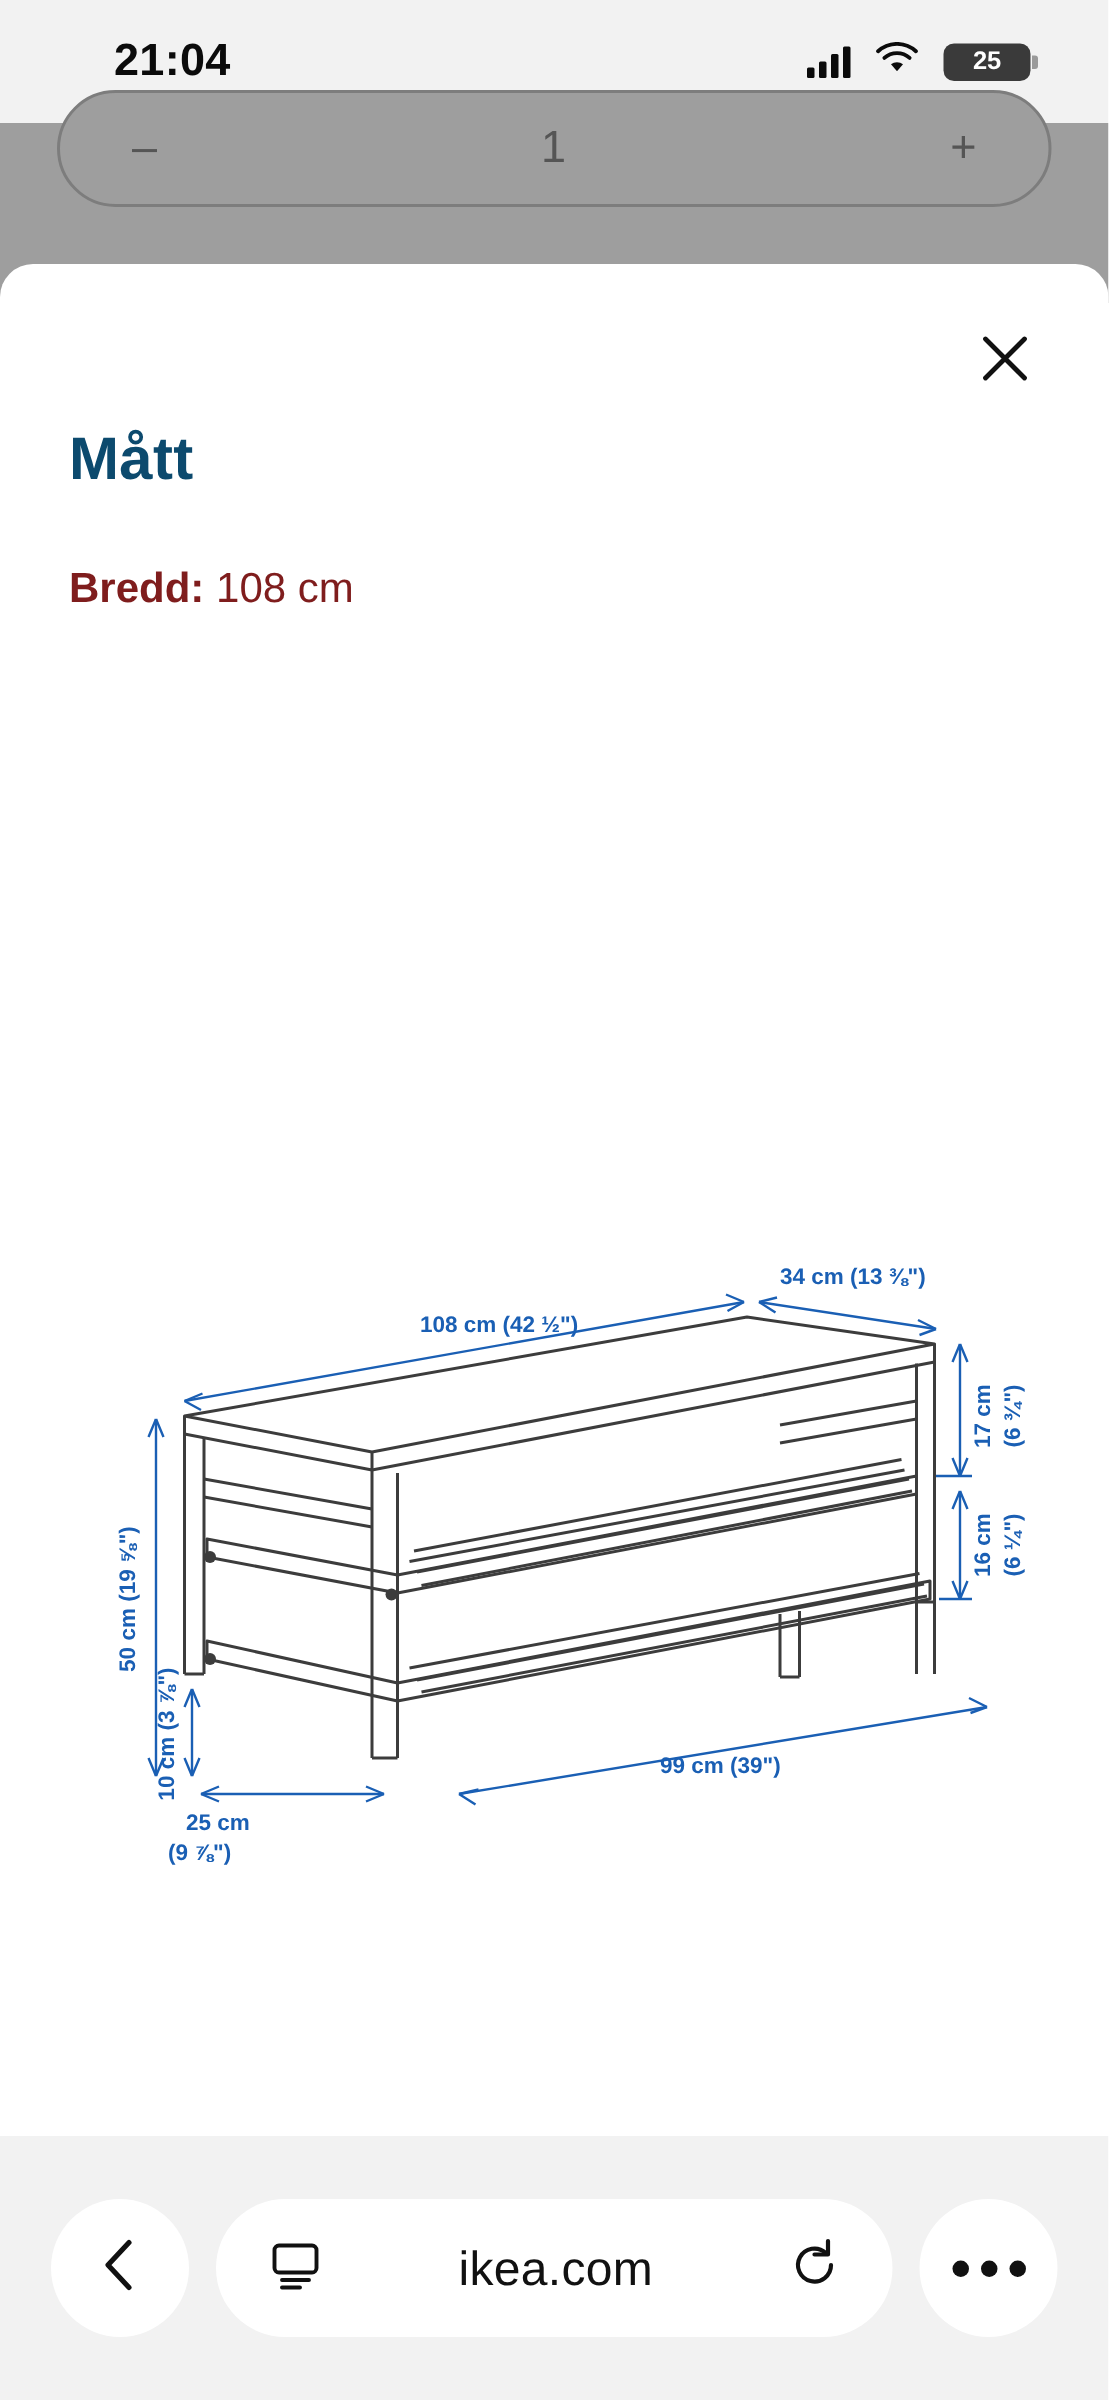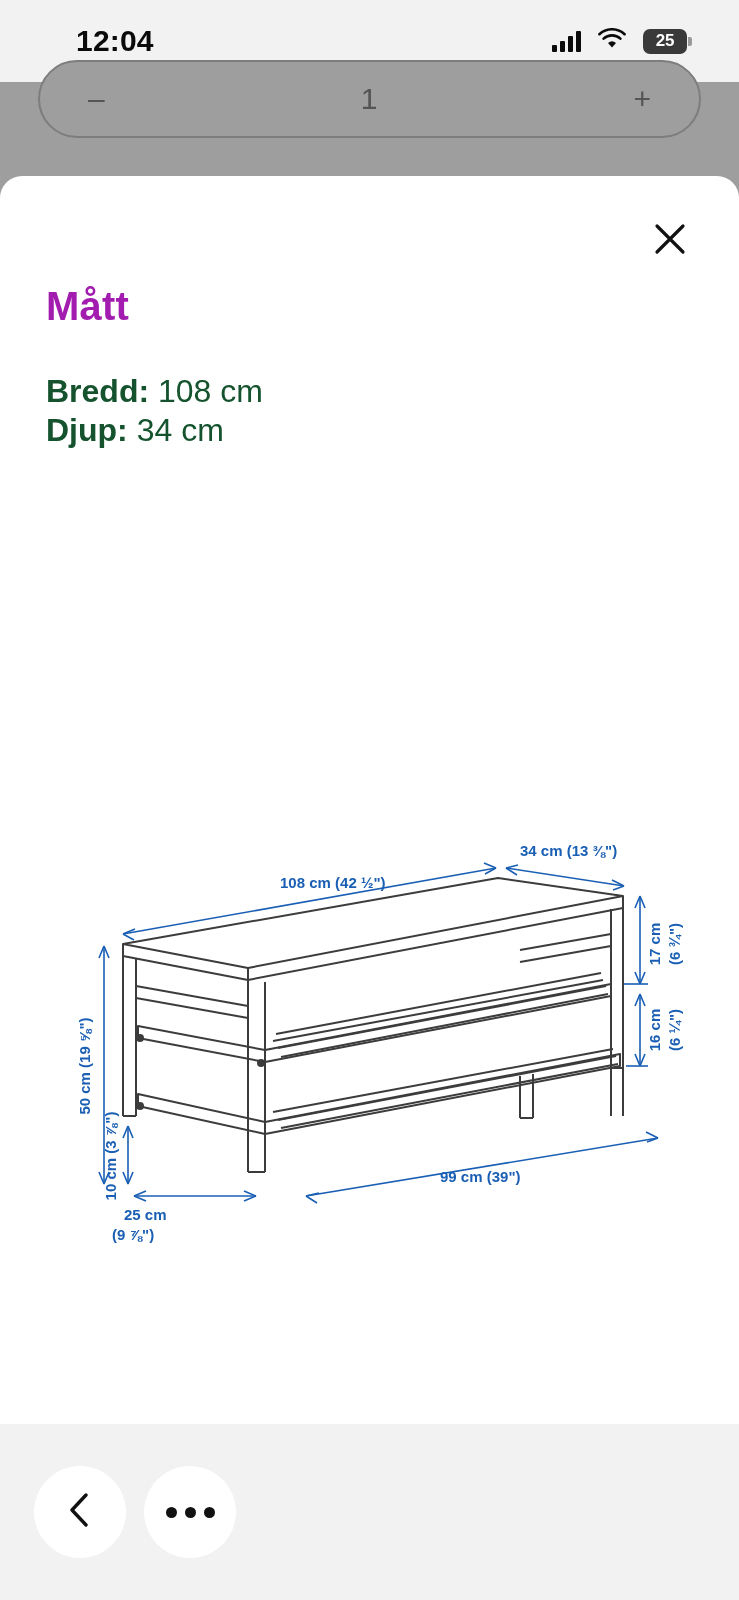--- a/index.html
+++ b/index.html
@@ -32,21 +32,21 @@
 
   .cell-bars { display: flex; align-items: flex-end; gap: 3px; height: 22px; }
   .cell-bars i { display: block; width: 5px; background: #0b0b0b; border-radius: 1px; }
   .cell-bars i:nth-child(1) { height: 7px; }
   .cell-bars i:nth-child(2) { height: 11px; }
   .cell-bars i:nth-child(3) { height: 16px; }
   .cell-bars i:nth-child(4) { height: 21px; }
 
   .battery {
     position: relative;
-    width: 44px; height: 25px;
+    width: 58px; height: 25px;
     border-radius: 7px;
     background: #3a3a3a;
     display: flex; align-items: center; justify-content: center;
   }
   .battery::after {
     content: ""; position: absolute; right: -5px; top: 8px;
     width: 4px; height: 9px; border-radius: 0 2px 2px 0;
     background: #9a9a9a;
   }
   .battery-num {
@@ -87,30 +87,30 @@
   .close-btn {
     position: absolute; top: 42px; right: 48px;
     width: 42px; height: 42px;
     display: flex; align-items: center; justify-content: center;
     cursor: pointer;
   }
   .close-btn svg { display: block; }
 
   .section-title {
     position: absolute; top: 108px; left: 46px;
-    font-size: 40px; font-weight: 700; color: #a21caf;
+    font-size: 40px; font-weight: 700; color: #0c4a6e;
     letter-spacing: 0.2px;
   }
 
   .specs {
     position: absolute; top: 196px; left: 46px;
     width: 640px;
   }
   .spec-row {
-    font-size: 32px; color: #14532d; line-height: 39px;
+    font-size: 28px; color: #7f1d1d; line-height: 39px;
   }
   .spec-row .k { font-weight: 700; }
   .spec-row .v { font-weight: 400; }
 
   
   .drawing {
     position: absolute; top: 640px; left: 28px;
     width: 683px; height: 480px;
   }
   .drawing svg { display: block; width: 683px; height: 480px; }
@@ -158,21 +158,21 @@
   }
   .dots { display: flex; gap: 8px; align-items: center; }
   .dots i { width: 11px; height: 11px; border-radius: 50%; background: #111; display: block; }
 </style>
 </head>
 <body>
 
 <div class="phone">
 
   <div class="status-bar">
-    <div class="status-time">12:04</div>
+    <div class="status-time">21:04</div>
     <div class="status-right">
       <span class="cell-bars">
         <i></i>
           <i></i>
           <i></i>
           <i></i>
       </span>
       <span>
         <svg width="30" height="22" viewBox="0 0 30 22">
           <path d="M15 19.5l-4-4.6a6.3 6.3 0 018 0z" fill="#0b0b0b"></path>
@@ -202,24 +202,20 @@
         <path d="M4 4 L30 30 M30 4 L4 30" stroke="#111" stroke-width="3.2" stroke-linecap="round"></path>
       </svg>
     </div>
 
     <div class="section-title">Mått</div>
 
     <div class="specs">
       <div class="spec-row">
         <span class="k">Bredd:</span>
         <span class="v">108 cm</span>
-      </div>
-      <div class="spec-row">
-        <span class="k">Djup:</span>
-        <span class="v">34 cm</span>
       </div>
     </div>
 
     <div class="drawing">
       <svg viewBox="0 0 683 480">
         <g fill="none" stroke="#3c3c3c" stroke-width="2" stroke-linejoin="round">
 
           <path d="M95 128 L470 62 L595 80 L220 152 Z"></path>
           <path d="M95 128 L95 140 L220 164 L220 152"></path>
           <path d="M220 164 L595 92 L595 80"></path>
@@ -328,20 +324,35 @@
 
   <div class="browser-bar">
     <div class="circle-btn">
       <span>
         <svg width="34" height="40" viewBox="0 0 34 40">
           <path d="M23 5 L9 20 L23 35" stroke="#111" stroke-width="3.4" fill="none" stroke-linecap="round" stroke-linejoin="round"></path>
         </svg>
       </span>
     </div>
 
+    <div class="url-pill">
+      <span>
+        <svg width="38" height="38" viewBox="0 0 38 38">
+          <rect x="5" y="6" width="28" height="18" rx="3" stroke="#111" stroke-width="2.6" fill="none"></rect>
+          <path d="M10 29 L28 29 M10 34 L22 34" stroke="#111" stroke-width="2.6" stroke-linecap="round"></path>
+        </svg>
+      </span>
+      <span class="url-text">ikea.com</span>
+      <span>
+        <svg width="36" height="36" viewBox="0 0 36 36">
+          <path d="M29 18a11 11 0 11-3.6-8.1" stroke="#111" stroke-width="2.8" fill="none" stroke-linecap="round"></path>
+          <path d="M27 2 L27 11 L18 11" stroke="#111" stroke-width="2.8" fill="none" stroke-linecap="round" stroke-linejoin="round"></path>
+        </svg>
+      </span>
+    </div>
 
     <div class="circle-btn">
       <span class="dots">
         <i></i>
           <i></i>
           <i></i>
       </span>
     </div>
   </div>
 

